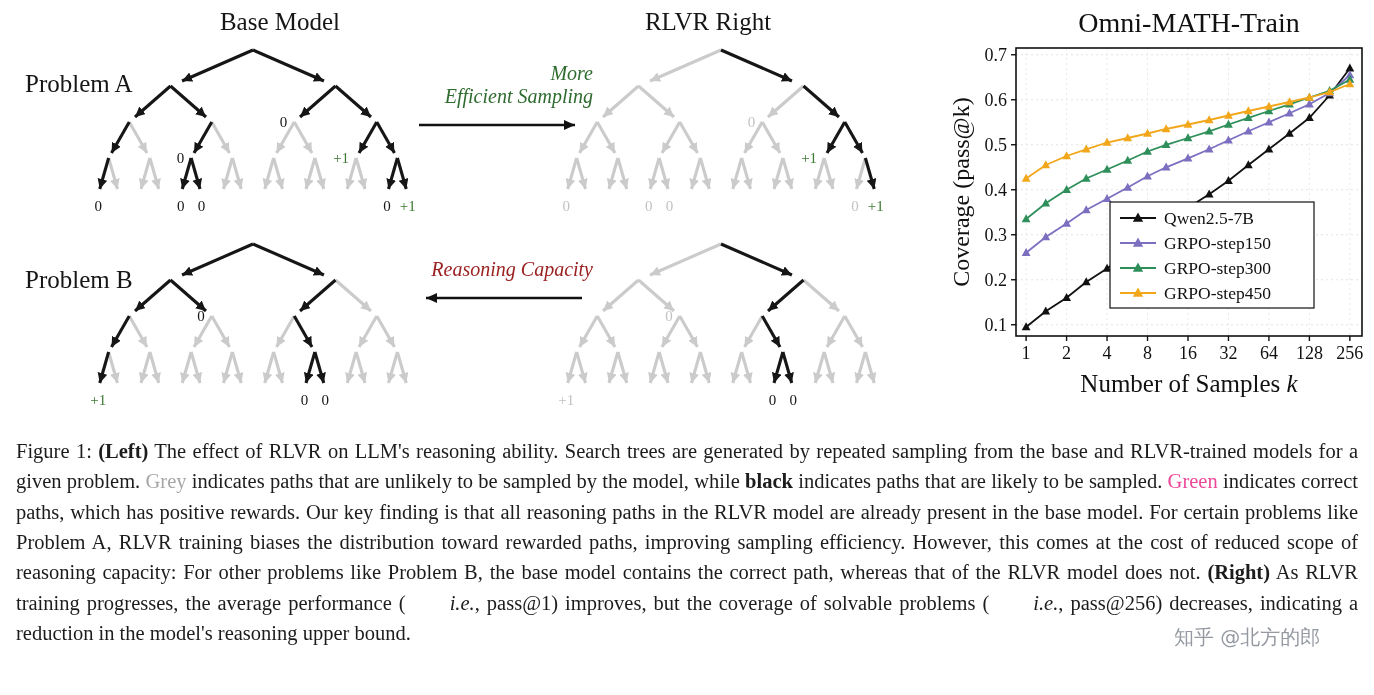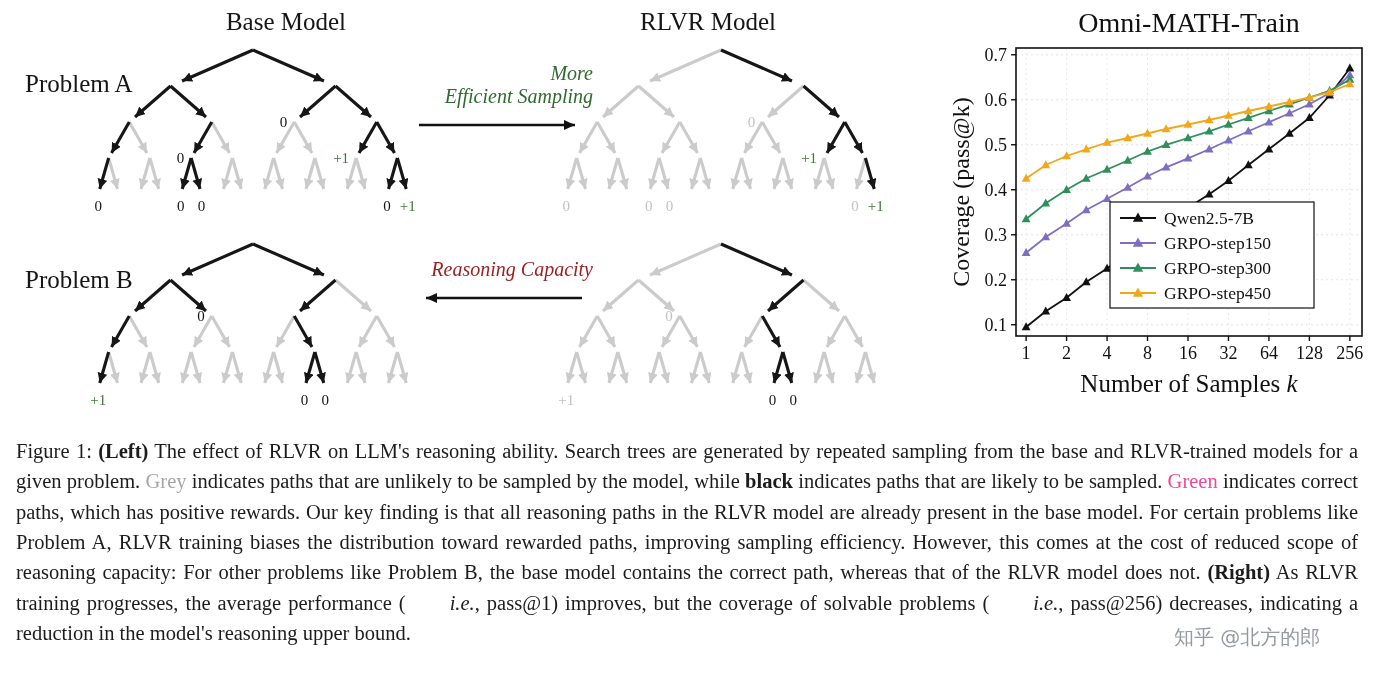--- a/index.html
+++ b/index.html
@@ -26,22 +26,22 @@
     position:absolute;left:1168px;top:622px;font-size:20px;color:rgba(130,136,146,0.85);
     background:rgba(255,255,255,0.72);padding:2px 6px;white-space:nowrap;
     font-family:"DejaVu Sans","Liberation Sans",sans-serif;
   }
 </style>
 </head>
 <body>
 
 <div class="figure-canvas">
 
-  <div class="hdr" style="left:156px;top:8px;">Base Model</div>
-  <div class="hdr" style="left:578px;top:8px;">RLVR Model</div>
+  <div class="hdr" style="left:150px;top:8px;">Base Model</div>
+  <div class="hdr" style="left:578px;top:8px;">RLVR Right</div>
 
   <div class="prob" style="left:25px;top:70px;">Problem A</div>
   <div class="prob" style="left:25px;top:266px;">Problem B</div>
 
   <svg class="tree-svg" style="left:88px;top:44px;" width="330" height="182" viewBox="0 0 330 182">
       <defs>
         <marker id="ah0b" markerWidth="11" markerHeight="11" refX="10" refY="5" orient="auto" markerUnits="userSpaceOnUse">
           <path d="M0,0 L10,5 L0,10 z" fill="#161616"></path>
         </marker>
         <marker id="ah0g" markerWidth="11" markerHeight="11" refX="10" refY="5" orient="auto" markerUnits="userSpaceOnUse">

